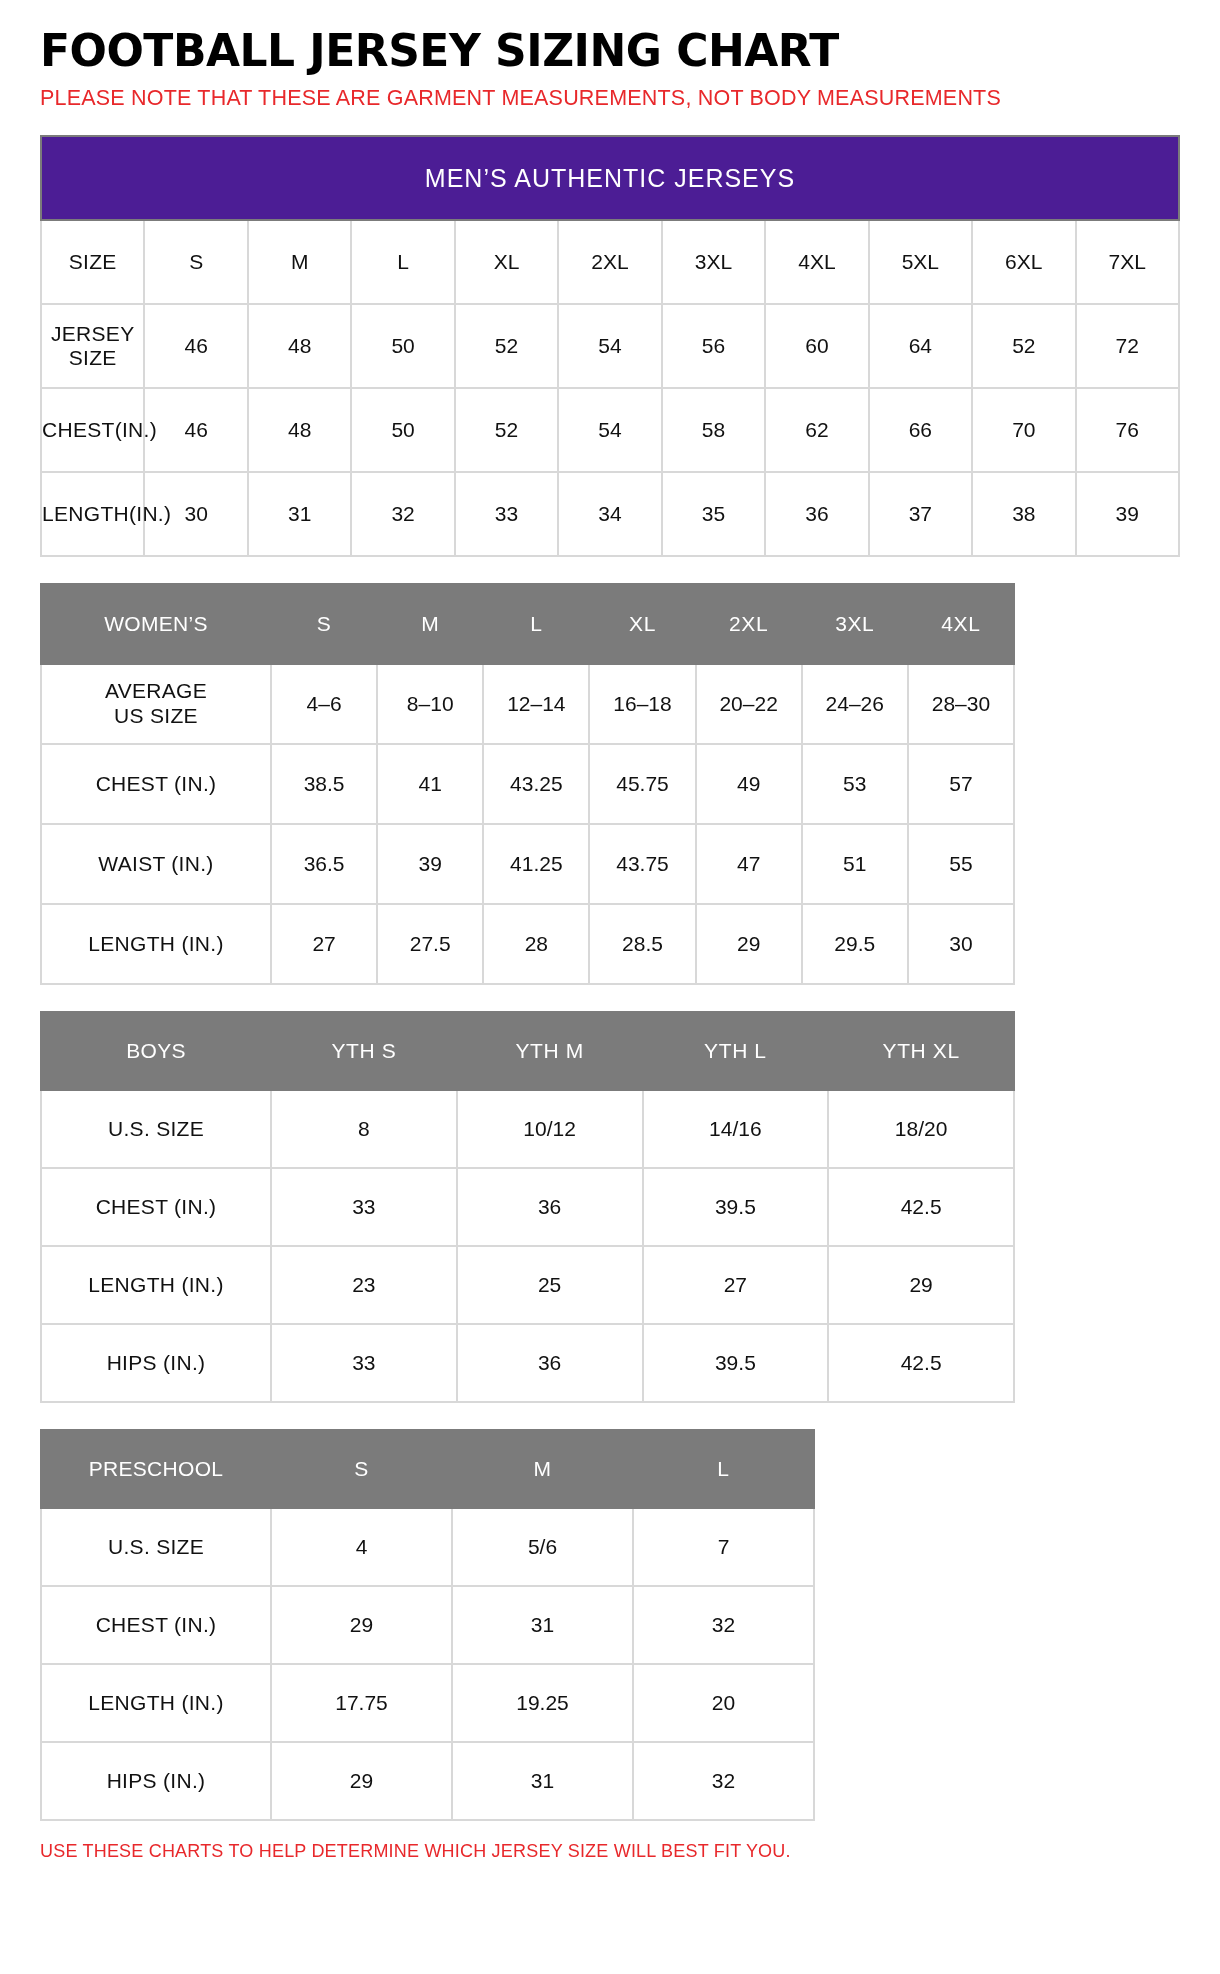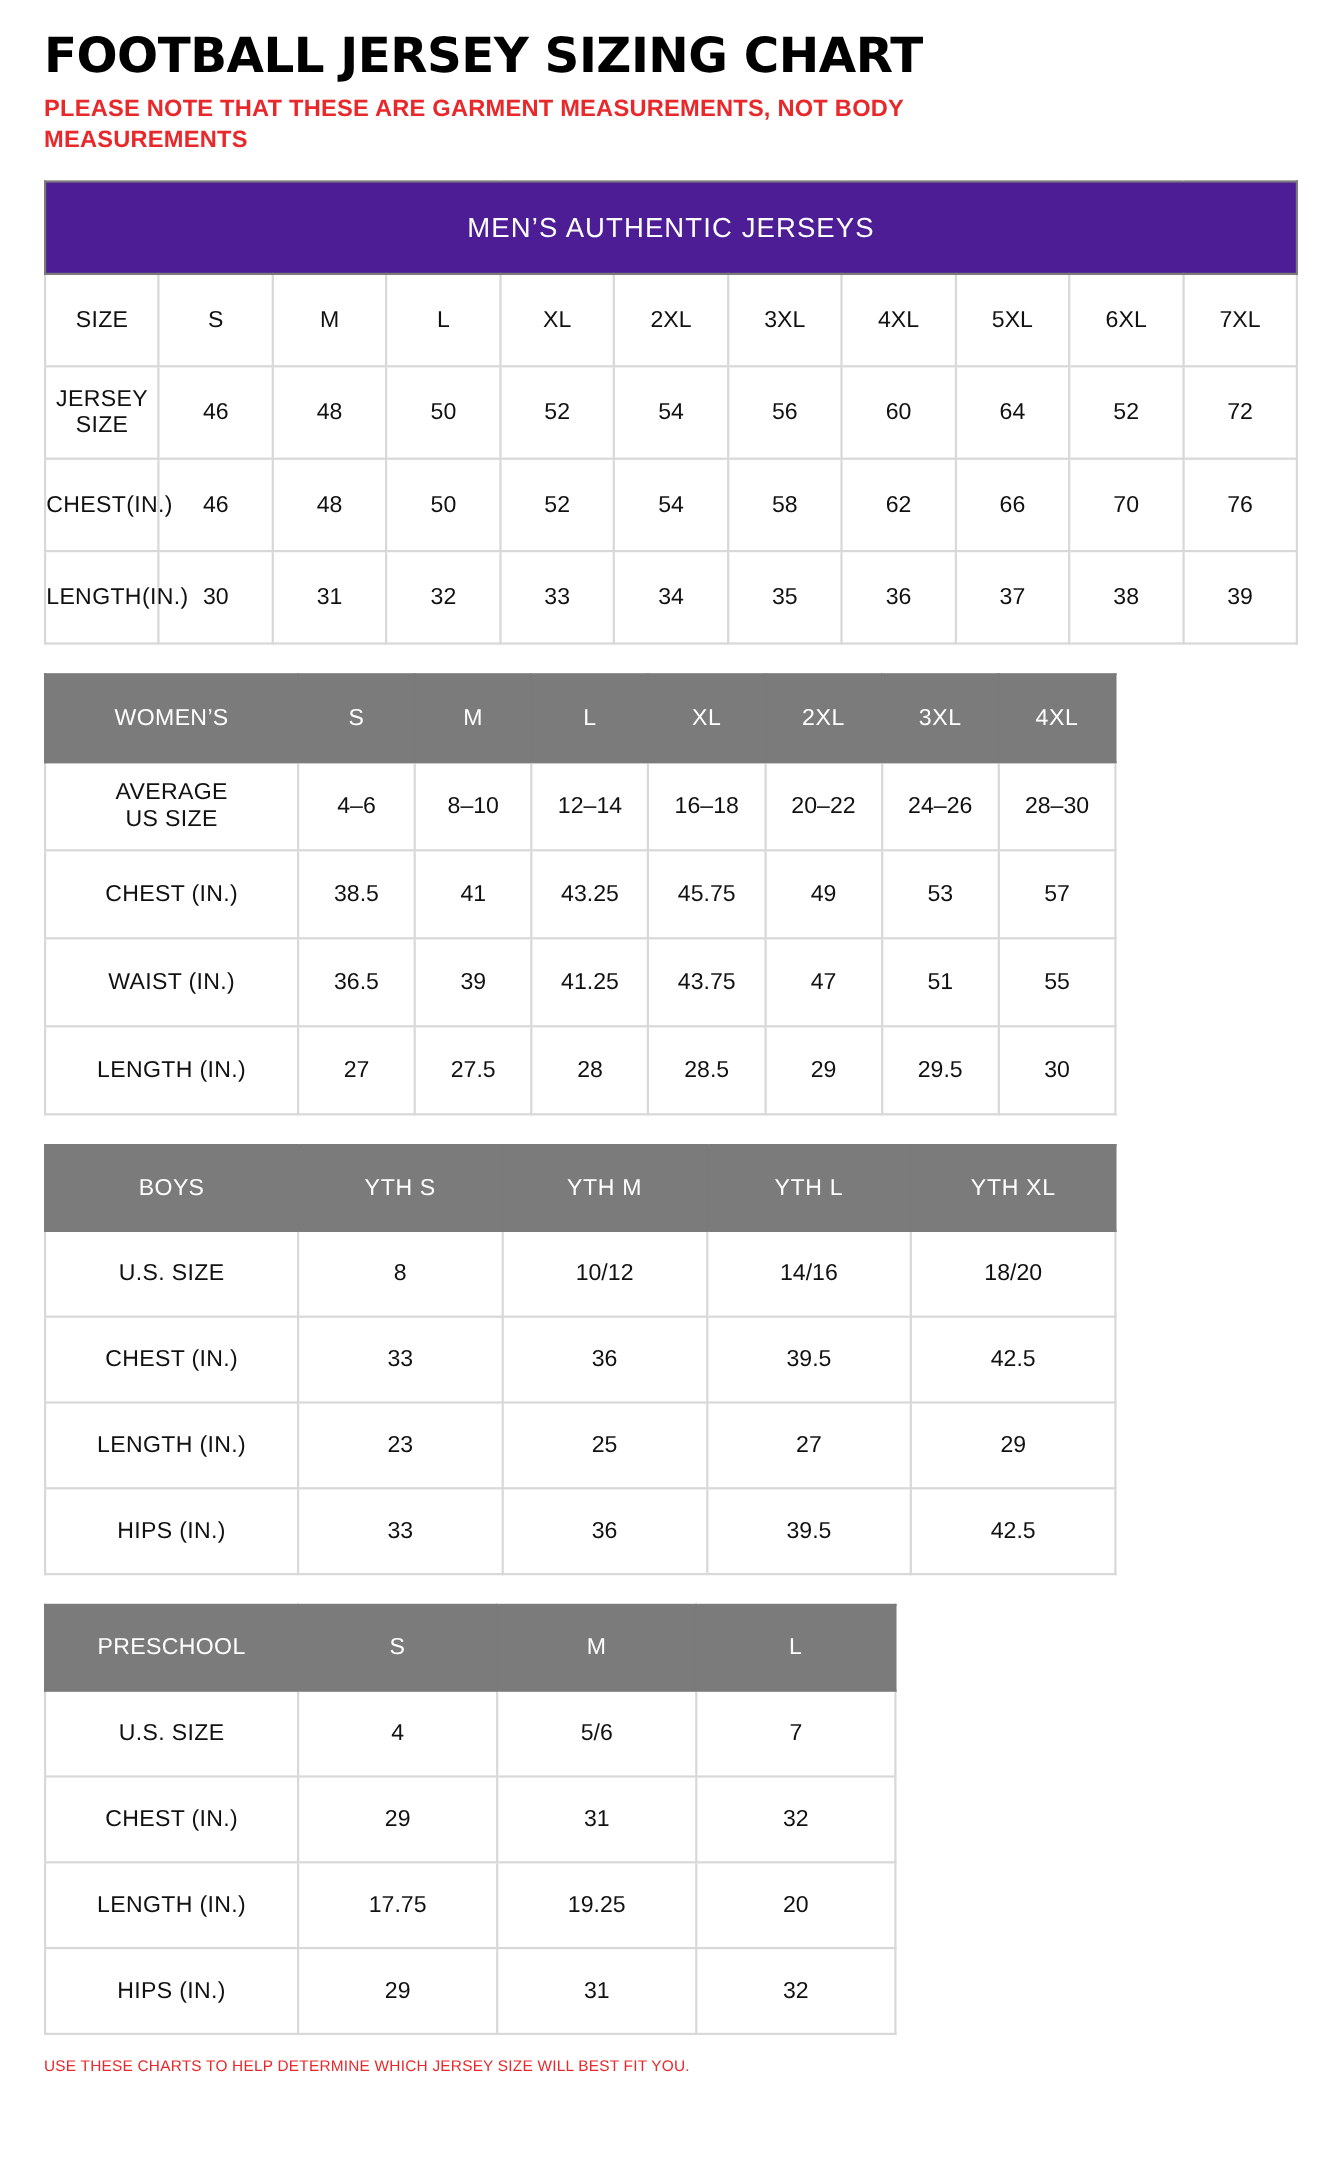--- a/index.html
+++ b/index.html
@@ -28,21 +28,20 @@
     margin: 6px 0 10px 0;
     line-height: 1.05;
   }
   .note {
     color: #e8282b;
     font-size: 21.5px;
     line-height: 1.35;
     margin: 0 0 22px 0;
     max-width: 1120px;
     letter-spacing: 0.2px;
-    font-weight: bold;
   }
   table {
     border-collapse: collapse;
     table-layout: fixed;
   }
   td, th {
     border: 2px solid #d8d8d8;
     text-align: center;
     vertical-align: middle;
     font-weight: normal;
@@ -97,21 +96,21 @@
   #boys-table .rowlabel { width: 228px; text-align: center; }
   
   #preschool-table {
     width: 775px;
     margin-bottom: 20px;
   }
   #preschool-table td { height: 76px; }
   #preschool-table .rowlabel { width: 228px; }
   .footer-note {
     color: #e8282b;
-    font-size: 14px;
+    font-size: 18px;
     letter-spacing: 0.2px;
     margin-top: 14px;
   }
 </style>
 </head>
 <body>
 
 <div class="page">
 
   <h1 class="main-title">FOOTBALL JERSEY SIZING CHART</h1>

